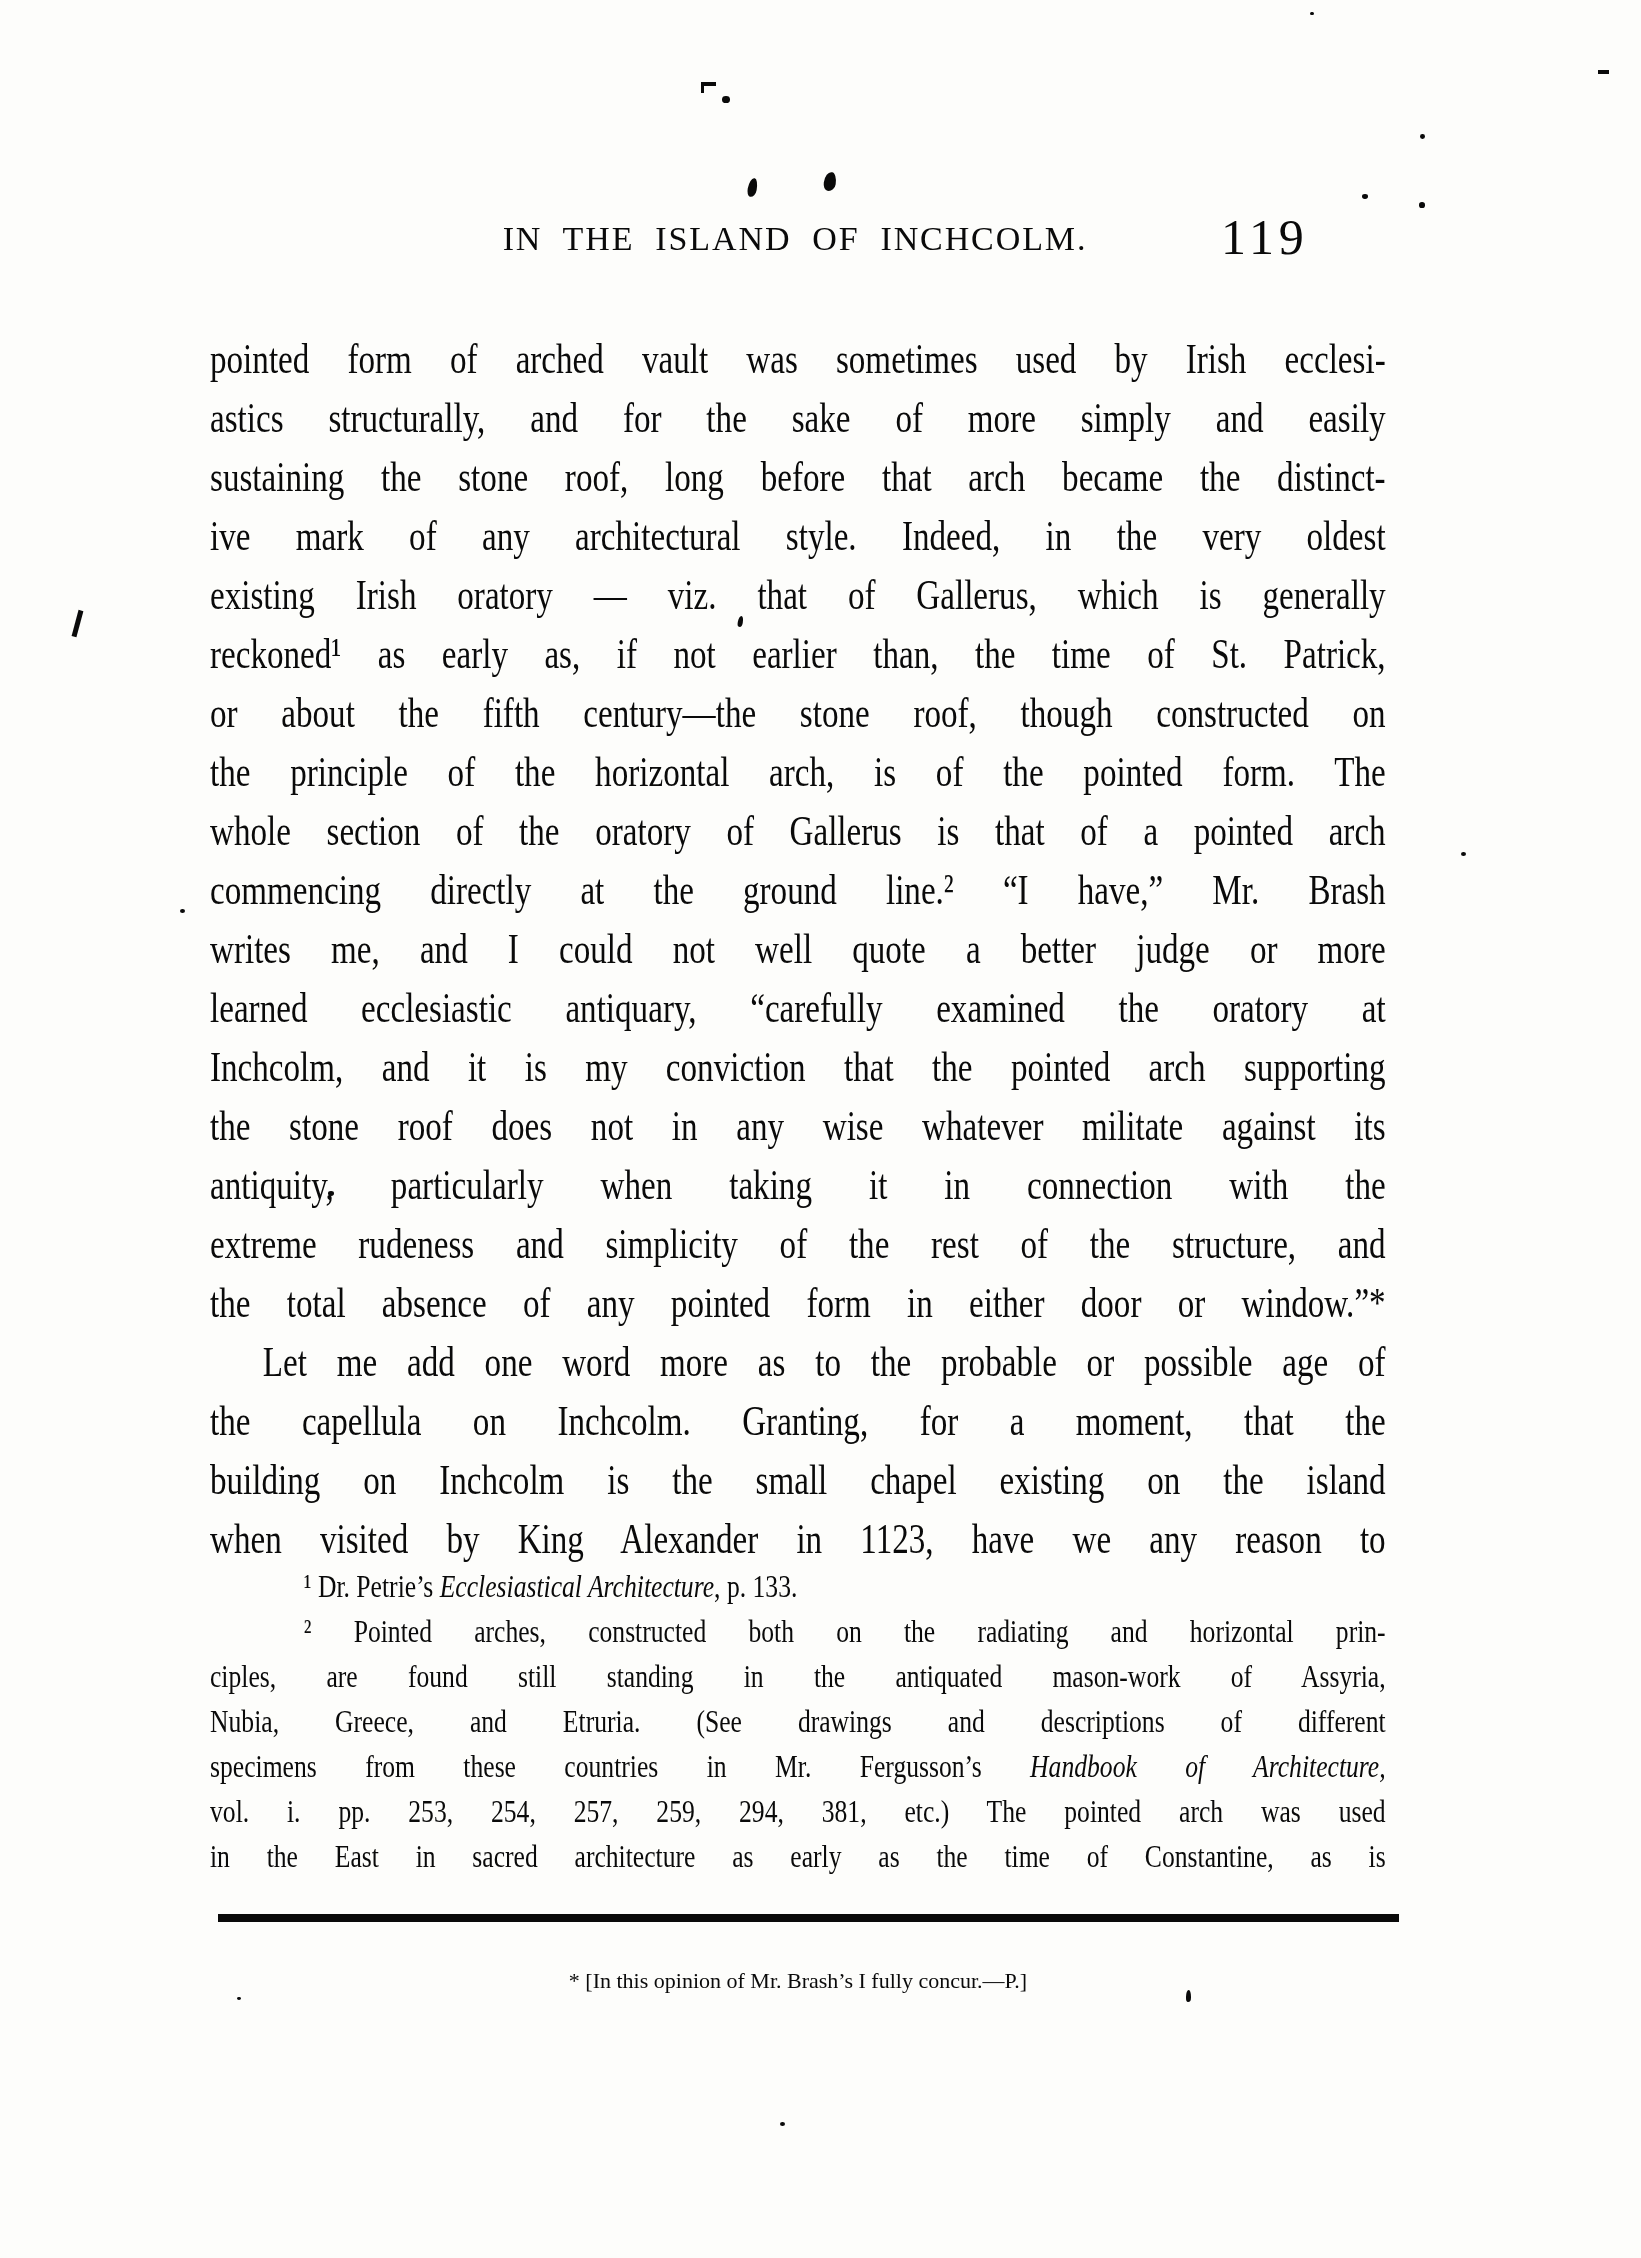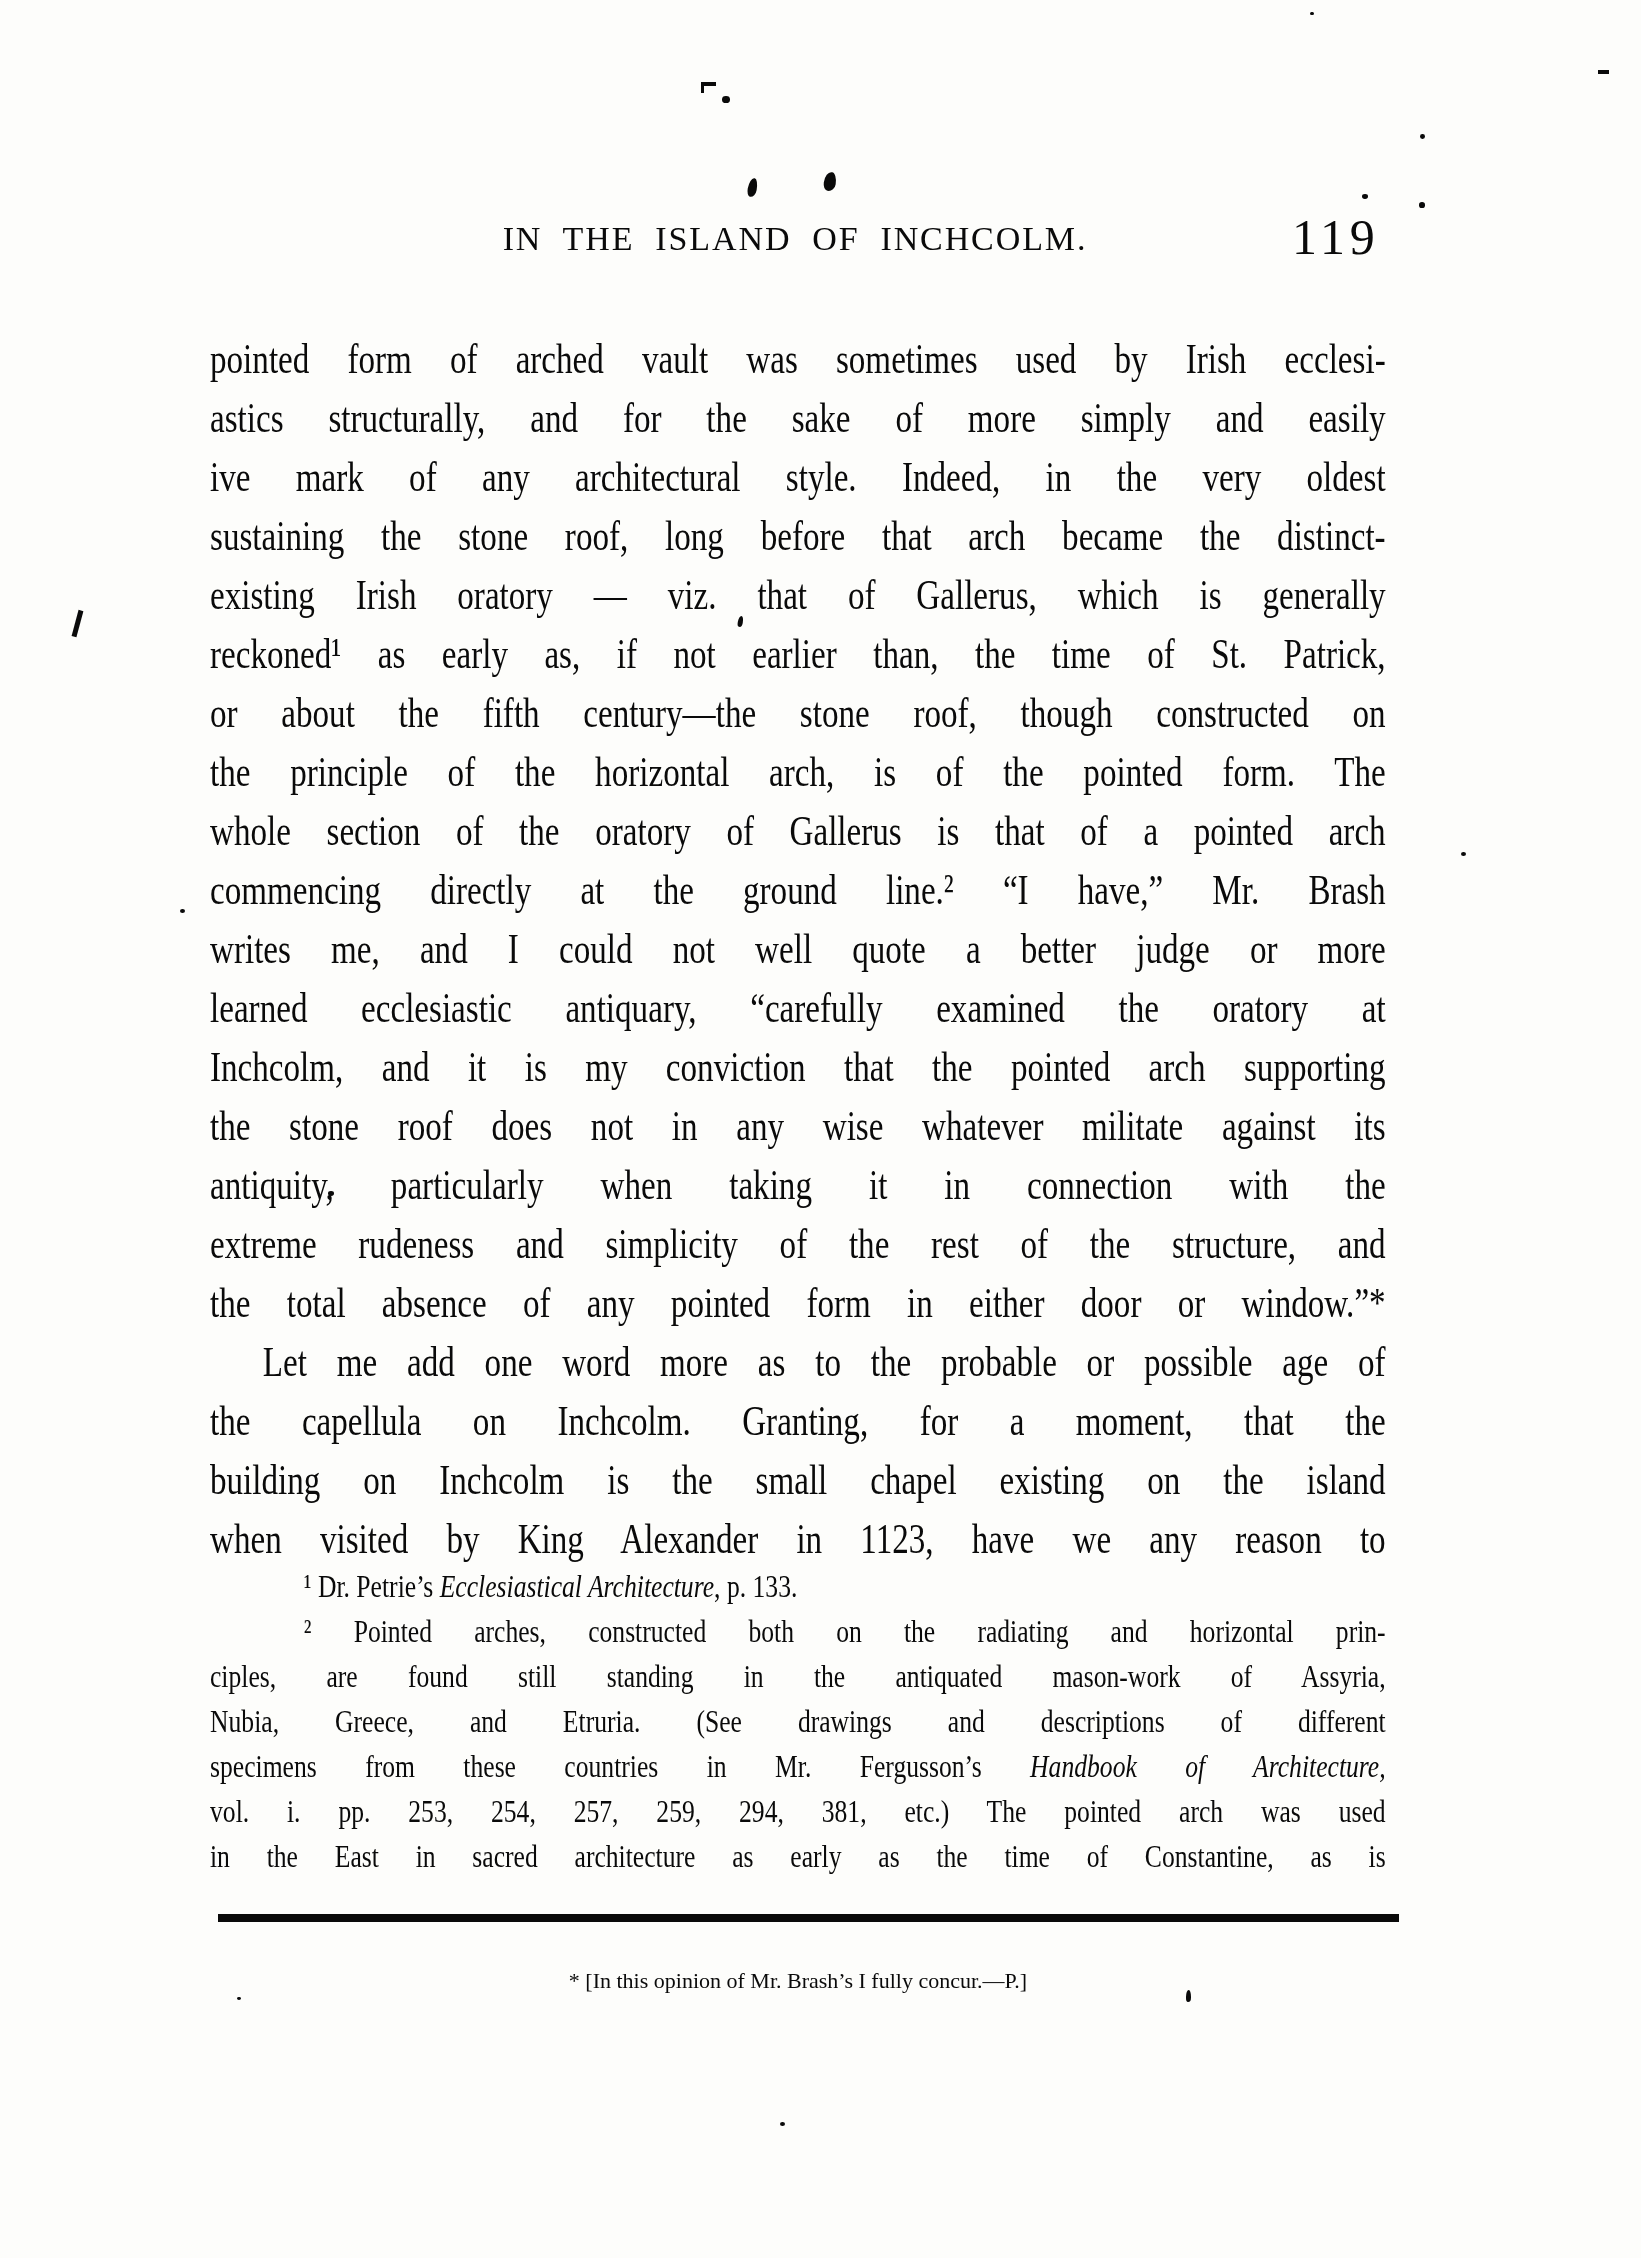--- a/index.html
+++ b/index.html
@@ -12,21 +12,21 @@
     overflow:hidden;
   }
   
   .header-title{
     position:absolute;left:795px;top:220px;
     transform:translateX(-50%);
     font-size:34px;letter-spacing:1.9px;word-spacing:10.5px;
     white-space:nowrap;font-weight:normal;
   }
   .page-number{
-    position:absolute;left:1292px;top:208px;
+    position:absolute;left:1221px;top:208px;
     font-size:50px;letter-spacing:4.8px;
   }
   
   .body-block{position:absolute;left:210px;top:302px;width:1176px;margin-top:28px;}
   .bl{height:59px;}
   .j{
     width:1491px;
     transform:scaleX(0.7885);
     transform-origin:0 0;
     font-size:42px;line-height:59px;
@@ -67,24 +67,24 @@
   <div class="page-number">119</div>
 
   <div class="body-block">
     <div class="bl">
         <div class="j">pointed form of arched vault was sometimes used by Irish ecclesi-</div>
       </div>
     <div class="bl">
         <div class="j">astics structurally, and for the sake of more simply and easily</div>
       </div>
     <div class="bl">
-        <div class="j">ive mark of any architectural style.  Indeed, in the very oldest</div>
+        <div class="j">sustaining the stone roof, long before that arch became the distinct-</div>
       </div>
     <div class="bl">
-        <div class="j">sustaining the stone roof, long before that arch became the distinct-</div>
+        <div class="j">ive mark of any architectural style.  Indeed, in the very oldest</div>
       </div>
     <div class="bl">
         <div class="j">existing Irish oratory — viz. that of Gallerus, which is generally</div>
       </div>
     <div class="bl">
         <div class="j">reckoned¹ as early as, if not earlier than, the time of St. Patrick,</div>
       </div>
     <div class="bl">
         <div class="j">or about the fifth century—the stone roof, though constructed on</div>
       </div>

